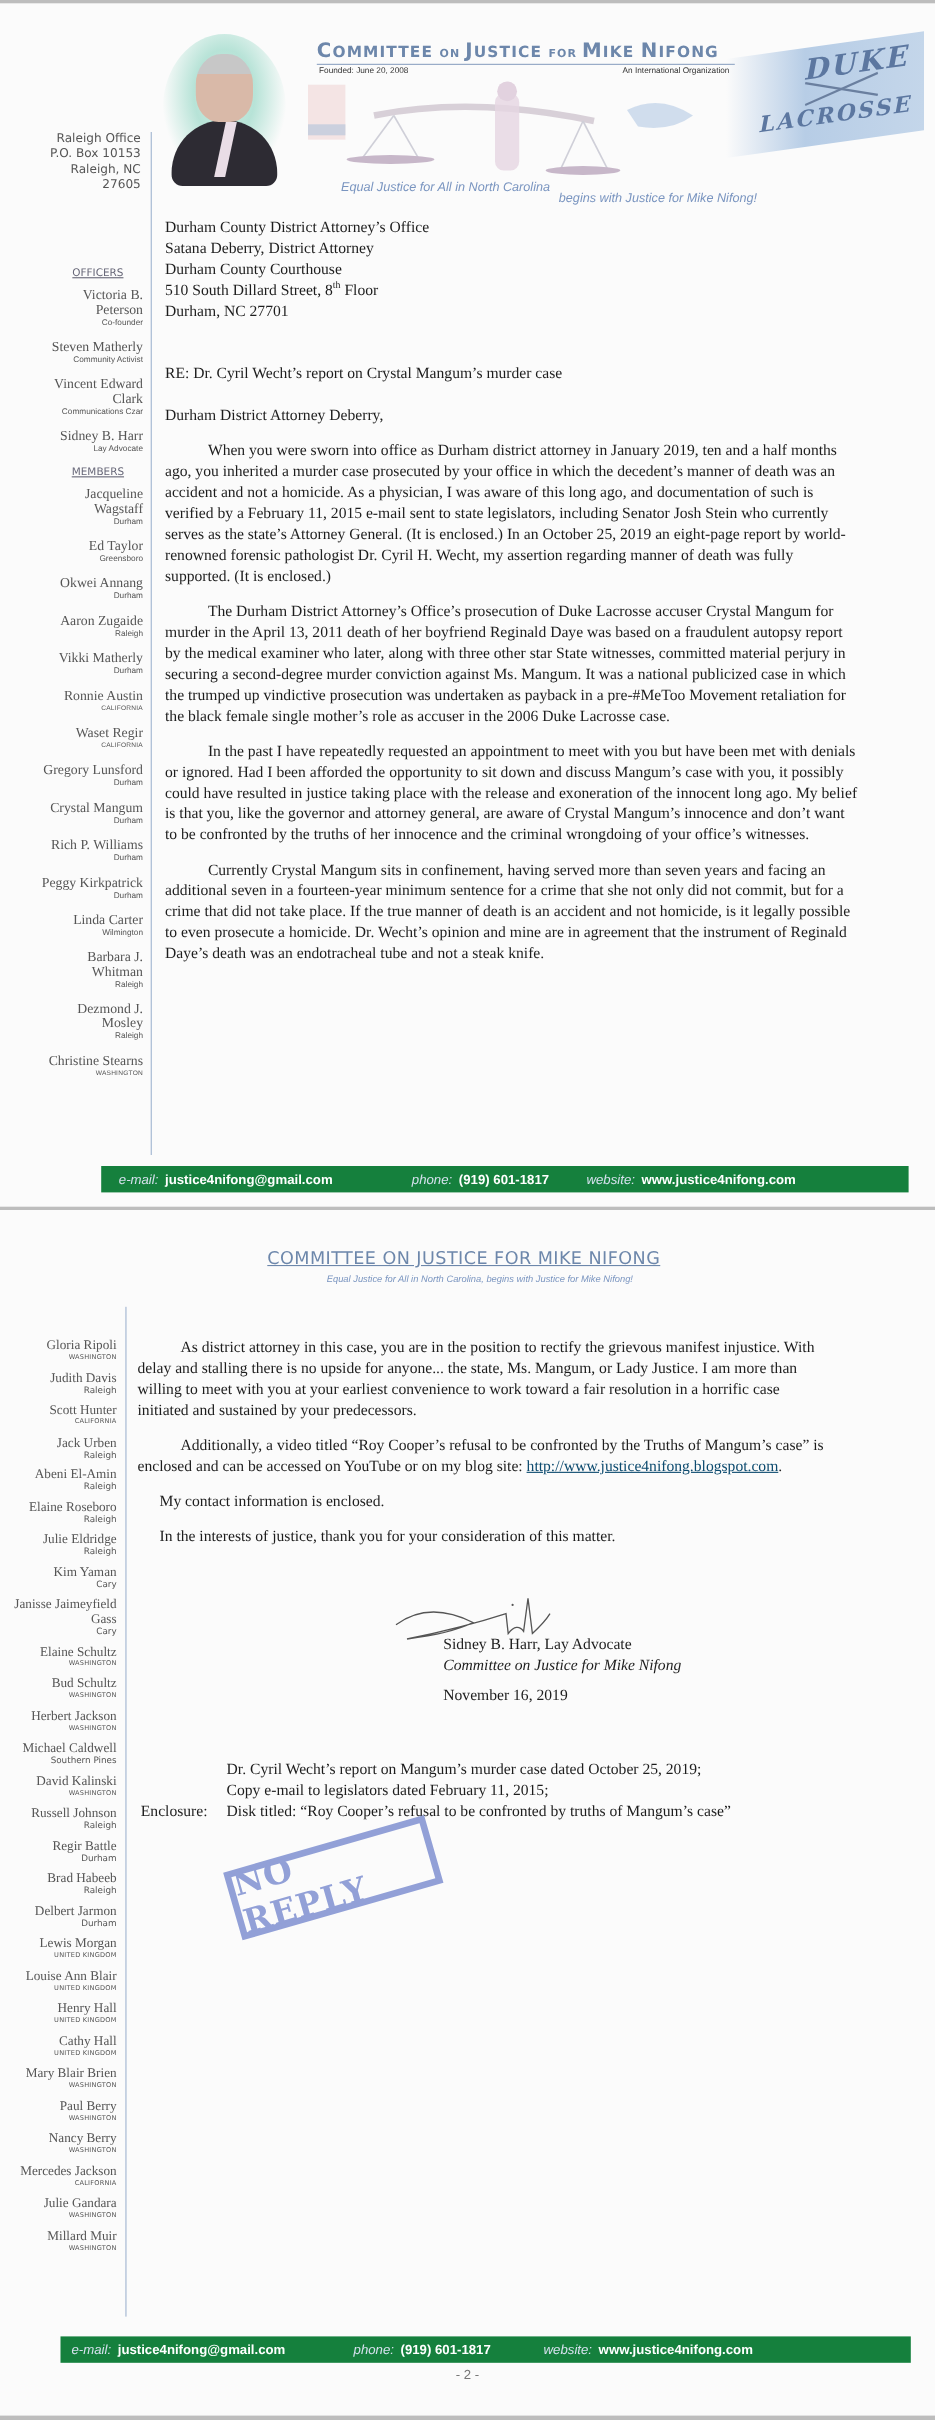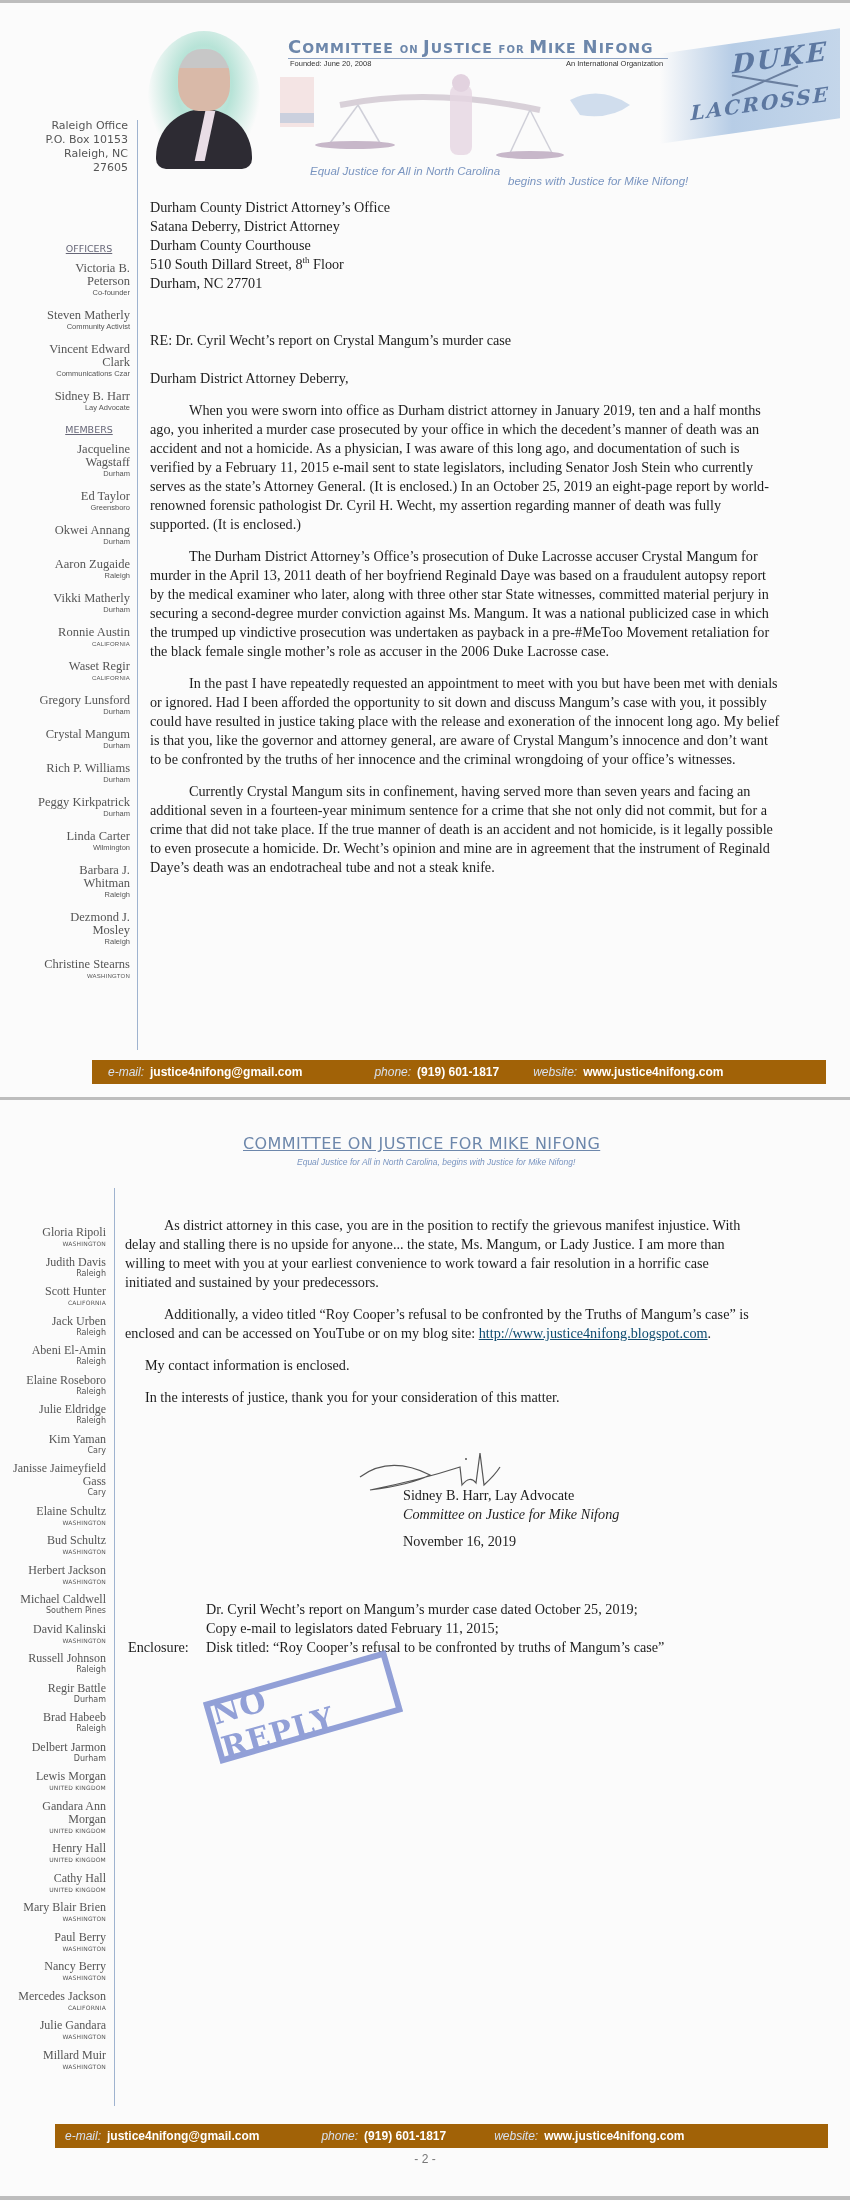--- a/index.html
+++ b/index.html
@@ -53,21 +53,21 @@
   
   .letter { position: absolute; left: 150px; width: 630px; font-family: "Liberation Serif", serif; font-size: 14.2px; line-height: 19px; color: #1d1d1d; }
   .letter p { margin: 0; }
   .indent { text-indent: 39px; }
   .gap { height: 19px; }
   .u { text-decoration: underline; }
   .link { color: #0c4a6e; text-decoration: underline; }
   sup { font-size: 9px; line-height: 0; }
 
   
-  .footer { position: absolute; left: 92px; width: 734px; height: 24px; background: #a16207;
+  .footer { position: absolute; left: 92px; width: 734px; height: 24px; background: #15803d;
     display: flex; align-items: center; font-family: "Liberation Sans", sans-serif; font-size: 12px; color: #fff; }
   .footer .lbl { font-style: italic; color: #d7e1ef; margin-right: 6px; }
   .footer .val { font-weight: bold; }
   .footer .grp { white-space: nowrap; }
 
   
   .p2-title { position: absolute; left: 243px; top: 34px; font-family: "DejaVu Sans", sans-serif; font-size: 16px;
     color: #6d87ab; letter-spacing: 0.4px; text-decoration: underline; white-space: nowrap; }
   .p2-tag { position: absolute; left: 297px; top: 57px; font-family: "Liberation Sans", sans-serif; font-style: italic; font-size: 8.5px; color: #7a95c0; }
 
@@ -238,21 +238,21 @@
     <span class="grp" style="margin-left:72px;"><span class="lbl">phone:</span><span class="val">(919) 601-1817</span></span>
     <span class="grp" style="margin-left:34px;"><span class="lbl">website:</span><span class="val">www.justice4nifong.com</span></span>
   </div>
 </div>
 
 <div class="page page2">
   <div class="p2-title">COMMITTEE ON JUSTICE FOR MIKE NIFONG</div>
   <div class="p2-tag">Equal Justice for All in North Carolina, begins with Justice for Mike Nifong!</div>
 
   <div class="vline" style="left:114px; top:88px; height:918px;"></div>
-  <div class="sidebar sidebar2" style="left:6px; top:90px;">
+  <div class="sidebar sidebar2" style="left:6px; top:80px;">
     <div id="members2-list">
         <div class="sb-item">
           <div class="sb-name">Gloria Ripoli</div>
           <div class="sb-loc caps">WASHINGTON</div>
         </div>
         <div class="sb-item">
           <div class="sb-name">Judith Davis</div>
           <div class="sb-loc">Raleigh</div>
         </div>
         <div class="sb-item">
@@ -317,21 +317,21 @@
         </div>
         <div class="sb-item">
           <div class="sb-name">Delbert Jarmon</div>
           <div class="sb-loc">Durham</div>
         </div>
         <div class="sb-item">
           <div class="sb-name">Lewis Morgan</div>
           <div class="sb-loc caps">UNITED KINGDOM</div>
         </div>
         <div class="sb-item">
-          <div class="sb-name">Gandara Ann Morgan</div>
+          <div class="sb-name">Louise Ann Blair</div>
           <div class="sb-loc caps">UNITED KINGDOM</div>
         </div>
         <div class="sb-item">
           <div class="sb-name">Henry Hall</div>
           <div class="sb-loc caps">UNITED KINGDOM</div>
         </div>
         <div class="sb-item">
           <div class="sb-name">Cathy Hall</div>
           <div class="sb-loc caps">UNITED KINGDOM</div>
         </div>

